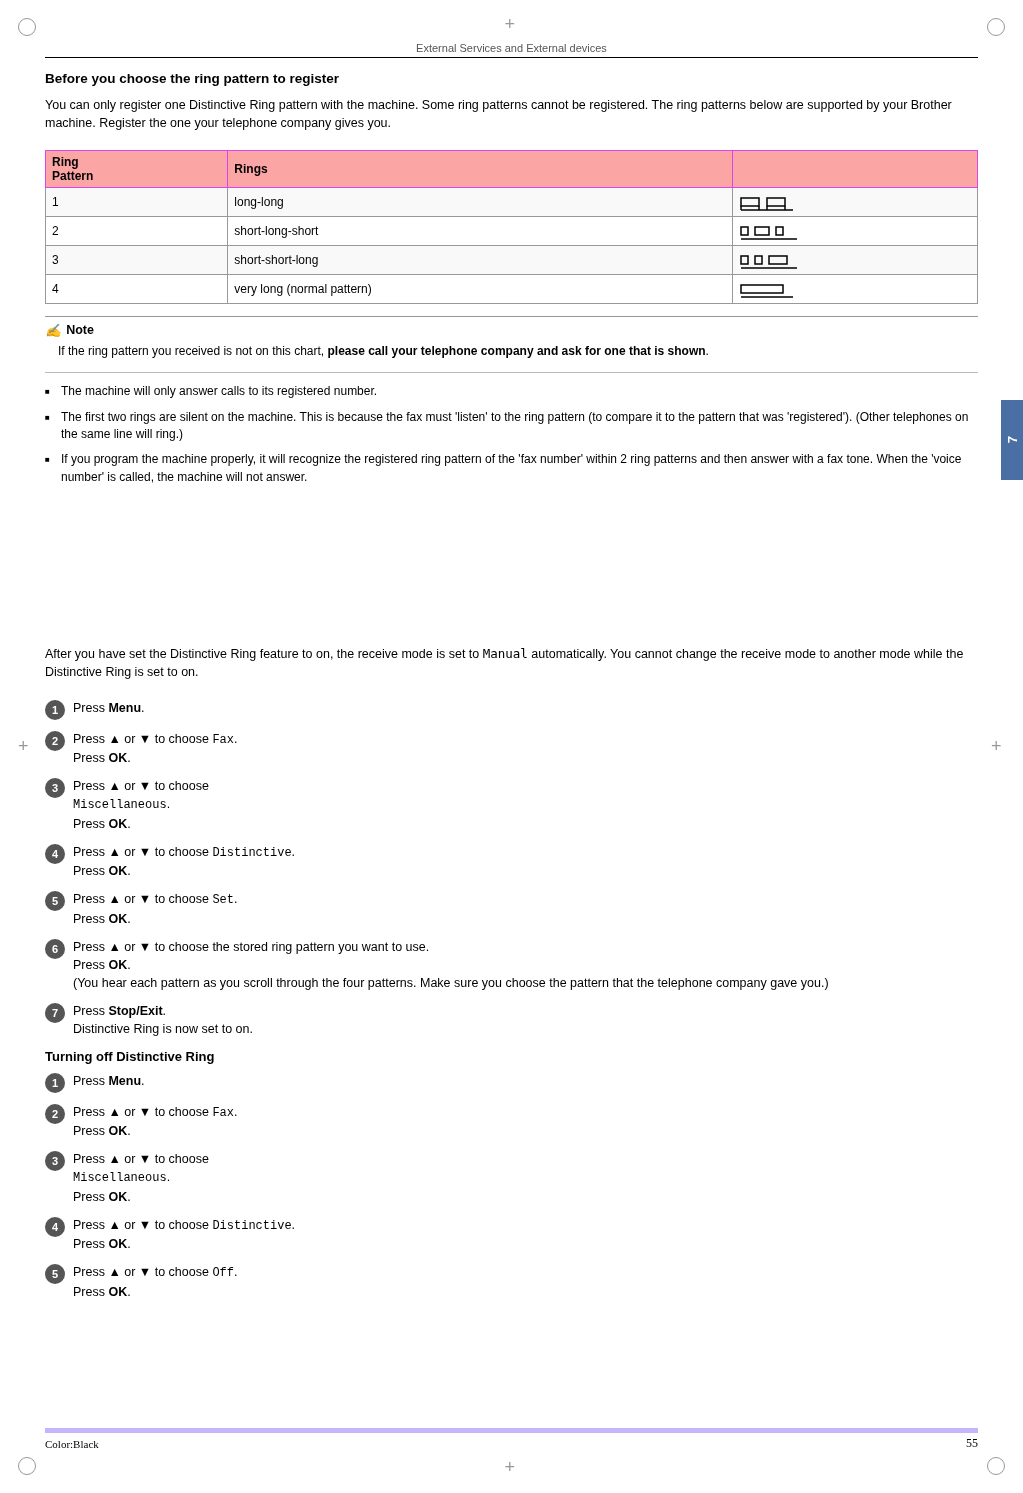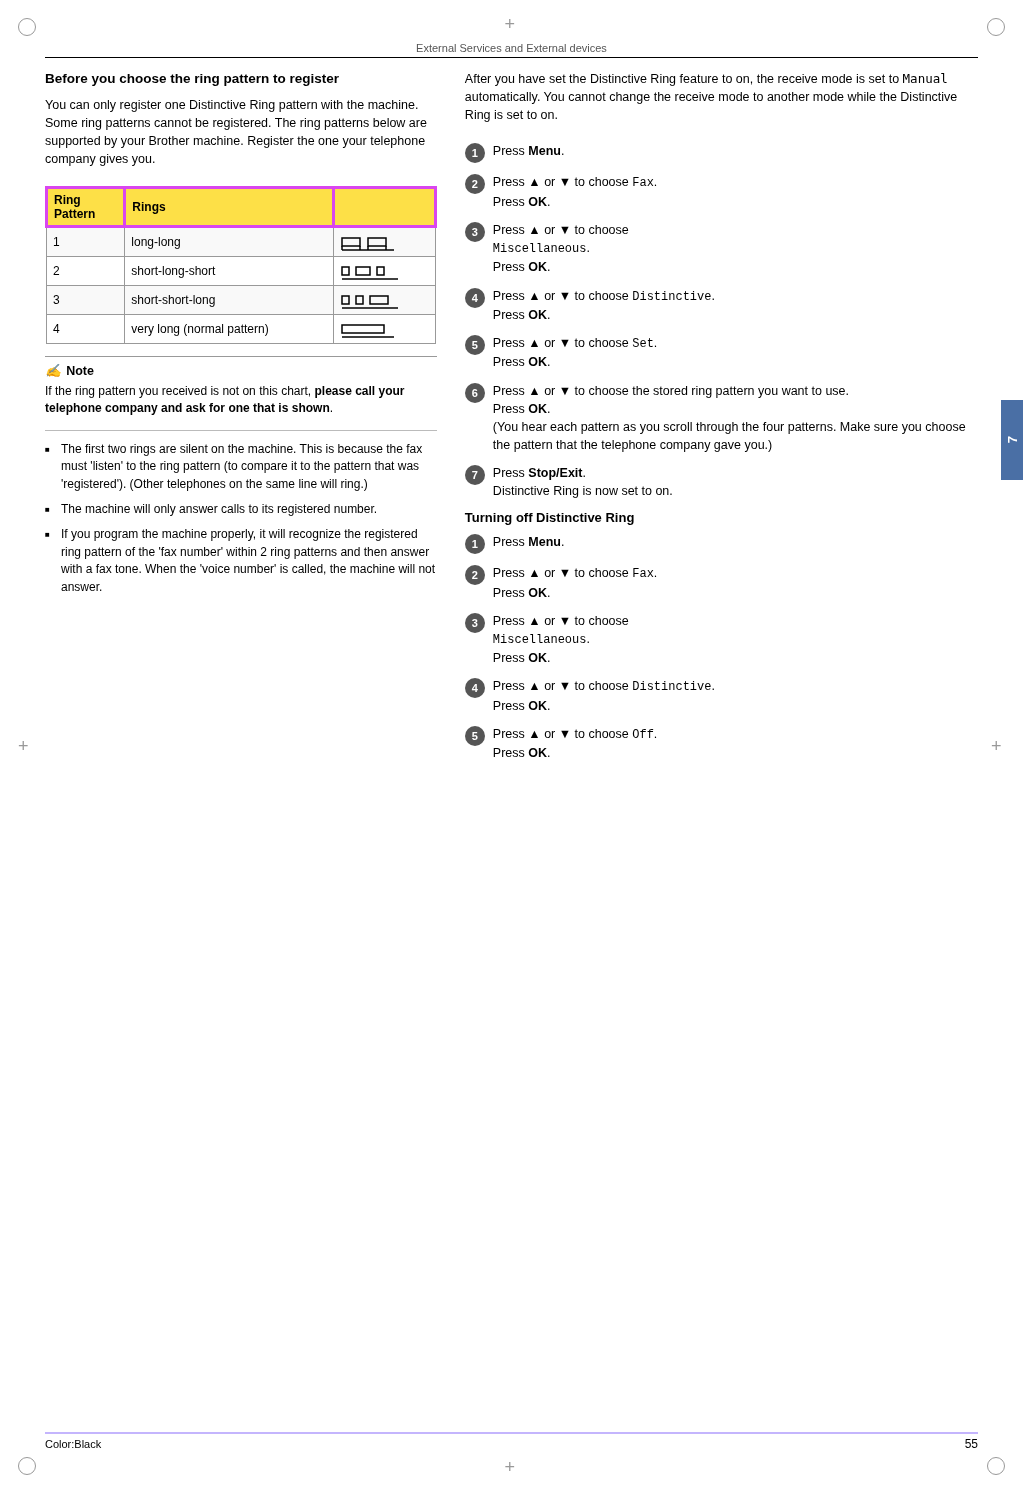--- a/index.html
+++ b/index.html
@@ -57,22 +57,23 @@
       padding-bottom: 3px;
       margin: 0 45px;
     }
 
     
     .page-footer {
       position: absolute;
       bottom: 42px;
       left: 0; right: 0;
       margin: 0 45px;
-      border-top: 2px solid #c4b5fd;
+      border-top: 5px solid #c4b5fd;
       padding-top: 3px;
+      font-family: Liberation Serif, serif;
     }
     .footer-inner {
       display: flex;
       justify-content: space-between;
       align-items: center;
     }
     .page-number {
       font-size: 12px;
     }
     .color-label {
@@ -104,22 +105,21 @@
     }
 
     
     .main-content {
       position: absolute;
       top: 60px;
       left: 45px;
       right: 45px;
       bottom: 65px;
       display: flex;
-      flex-direction: row;
-      gap: 28px;
+      flex-direction: column;
     }
 
     
     .left-col {
       flex: 0 0 42%;
       padding-top: 10px;
     }
 
     
     .right-col {
@@ -142,22 +142,22 @@
     }
 
     
     .ring-table {
       width: 100%;
       border-collapse: collapse;
       margin-bottom: 12px;
       font-size: 12px;
     }
     .ring-table th {
-      background: #fde047;
-      border: 3px solid #d946ef;
+      background: #fca5a5;
+      border: 1px solid #d946ef;
       padding: 4px 6px;
       text-align: left;
       font-weight: bold;
     }
     .ring-table td {
       border: 1px solid #999;
       padding: 4px 6px;
       vertical-align: middle;
     }
     .ring-table tr:nth-child(odd) td { background: #f9f9f9; }
@@ -183,20 +183,21 @@
       gap: 5px;
       margin-bottom: 5px;
     }
     .note-icon {
       font-style: italic;
       font-size: 13px;
     }
     .note-body {
       font-size: 12px;
       line-height: 1.45;
+      margin-left: 13px;
     }
     .note-bold { font-weight: bold; }
 
     
     .bullet-list {
       list-style: none;
       padding: 0;
       margin: 0;
     }
     .bullet-list li {
@@ -358,22 +359,22 @@
         <span>Note</span>
       </div>
       <div class="note-body">
         <span>If the ring pattern you received is not on this chart, </span><span class="note-bold">please call your telephone company and ask for one that is shown</span><span>.</span>
       </div>
     </div>
 
     <hr class="divider">
 
     <ul class="bullet-list">
+      <li>The machine will only answer calls to its registered number.</li>
       <li>The first two rings are silent on the machine. This is because the fax must 'listen' to the ring pattern (to compare it to the pattern that was 'registered'). (Other telephones on the same line will ring.)</li>
-      <li>The machine will only answer calls to its registered number.</li>
       <li>If you program the machine properly, it will recognize the registered ring pattern of the 'fax number' within 2 ring patterns and then answer with a fax tone. When the 'voice number' is called, the machine will not answer.</li>
     </ul>
 
   </div>
 
   <div class="right-col">
 
     <div class="section-body">
       After you have set the Distinctive Ring feature to on, the receive mode is set to <code>Manual</code> automatically. You cannot change the receive mode to another mode while the Distinctive Ring is set to on.
     </div>

